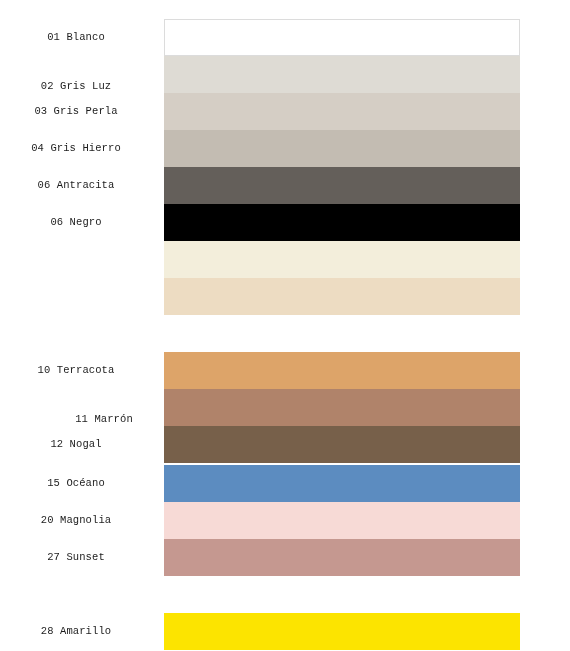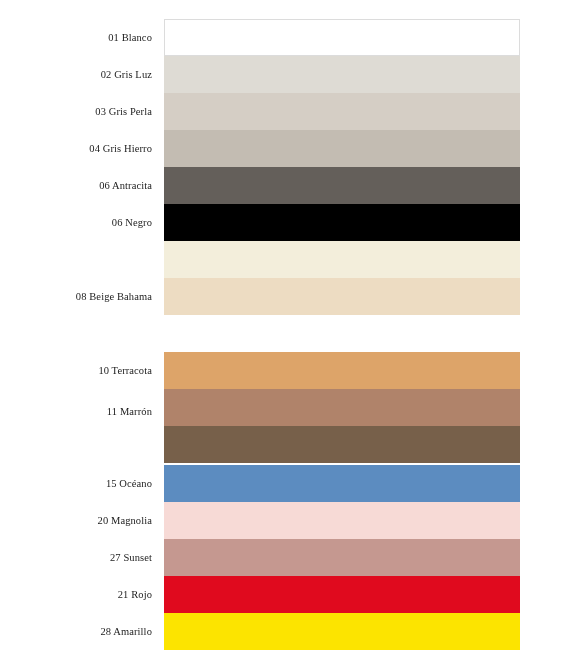--- a/index.html
+++ b/index.html
@@ -24,26 +24,26 @@
     left: 0;
     width: 570px;
     height: 37px;
     display: flex;
     align-items: center;
   }
   .swatch-label {
     position: absolute;
     left: 0;
     width: 152px;
-    text-align: right;
+    text-align: center;
     font-size: 10.5px;
     line-height: 13px;
     letter-spacing: 0.1px;
     color: #1c1c1c;
-    font-family: Liberation Serif, serif;
+    font-family: Liberation Mono, monospace;
     white-space: nowrap;
   }
   .swatch-chip {
     position: absolute;
     left: 164px;
     width: 356px;
     height: 37px;
     top: 0;
   }
   .swatch-chip.outlined {
@@ -54,21 +54,21 @@
 </head>
 <body>
 
 <div id="color-chart">
 
 <div class="swatch-row" style="top: 19px;">
       <span class="swatch-label" style="top: 0px; line-height: 37px;">01 Blanco</span>
       <div class="swatch-chip outlined" style="background: rgb(255, 255, 255);"></div>
     </div>
     <div class="swatch-row" style="top: 56px;">
-      <span class="swatch-label" style="top: 0px; line-height: 37px;">02 Gris Luz</span>
+      <span class="swatch-label" style="top: 12px; line-height: 37px;">02 Gris Luz</span>
       <div class="swatch-chip" style="background: rgb(222, 219, 212);"></div>
     </div>
     <div class="swatch-row" style="top: 93px;">
       <span class="swatch-label" style="top: 0px; line-height: 37px;">03 Gris Perla</span>
       <div class="swatch-chip" style="background: rgb(213, 206, 197);"></div>
     </div>
     <div class="swatch-row" style="top: 130px;">
       <span class="swatch-label" style="top: 0px; line-height: 37px;">04 Gris Hierro</span>
       <div class="swatch-chip" style="background: rgb(195, 188, 178);"></div>
     </div>
@@ -77,47 +77,43 @@
       <div class="swatch-chip" style="background: rgb(100, 95, 90);"></div>
     </div>
     <div class="swatch-row" style="top: 204px; border-radius: 13px;">
       <span class="swatch-label" style="top: 0px; line-height: 37px;">06 Negro</span>
       <div class="swatch-chip" style="background: rgb(0, 0, 0);"></div>
     </div>
     <div class="swatch-row" style="top: 241px;">
       <div class="swatch-chip" style="background: rgb(243, 238, 219);"></div>
     </div>
     <div class="swatch-row" style="top: 278px;">
-      <span class="swatch-label" style="top: 0px; line-height: 37px;">08 Beige Bahama</span>
       <div class="swatch-chip" style="background: rgb(237, 220, 194);"></div>
     </div>
     <div class="swatch-row" style="top: 352px; padding-left: 35px;">
       <span class="swatch-label" style="top: 0px; line-height: 37px;">10 Terracota</span>
       <div class="swatch-chip" style="background: rgb(221, 164, 105);"></div>
     </div>
     <div class="swatch-row" style="top: 389px;">
-      <span class="swatch-label" style="top: 4px; line-height: 37px;">11 Marrón</span>
+      <span class="swatch-label" style="top: 12px; line-height: 37px; padding-left: 28px;">11 Marrón</span>
       <div class="swatch-chip" style="background: rgb(176, 131, 106);"></div>
     </div>
     <div class="swatch-row" style="top: 426px;">
+      <span class="swatch-label" style="top: 0px; line-height: 37px;">12 Nogal</span>
       <div class="swatch-chip" style="background: rgb(119, 96, 74);"></div>
     </div>
     <div class="swatch-row" style="top: 465px;">
       <span class="swatch-label" style="top: 0px; line-height: 37px;">15 Océano</span>
       <div class="swatch-chip" style="background: rgb(92, 140, 192);"></div>
     </div>
     <div class="swatch-row" style="top: 502px;">
       <span class="swatch-label" style="top: 0px; line-height: 37px;">20 Magnolia</span>
       <div class="swatch-chip" style="background: rgb(247, 218, 214);"></div>
     </div>
     <div class="swatch-row" style="top: 539px;">
       <span class="swatch-label" style="top: 0px; line-height: 37px;">27 Sunset</span>
       <div class="swatch-chip" style="background: rgb(197, 152, 144);"></div>
     </div>
-    <div class="swatch-row" style="top: 576px;">
-      <span class="swatch-label" style="top: 0px; line-height: 37px;">21 Rojo</span>
-      <div class="swatch-chip" style="background: rgb(224, 10, 30);"></div>
-    </div>
     <div class="swatch-row" style="top: 613px;">
       <span class="swatch-label" style="top: 0px; line-height: 37px;">28 Amarillo</span>
       <div class="swatch-chip" style="background: rgb(252, 228, 0);"></div>
     </div>
   </div>
 
 </body></html>

